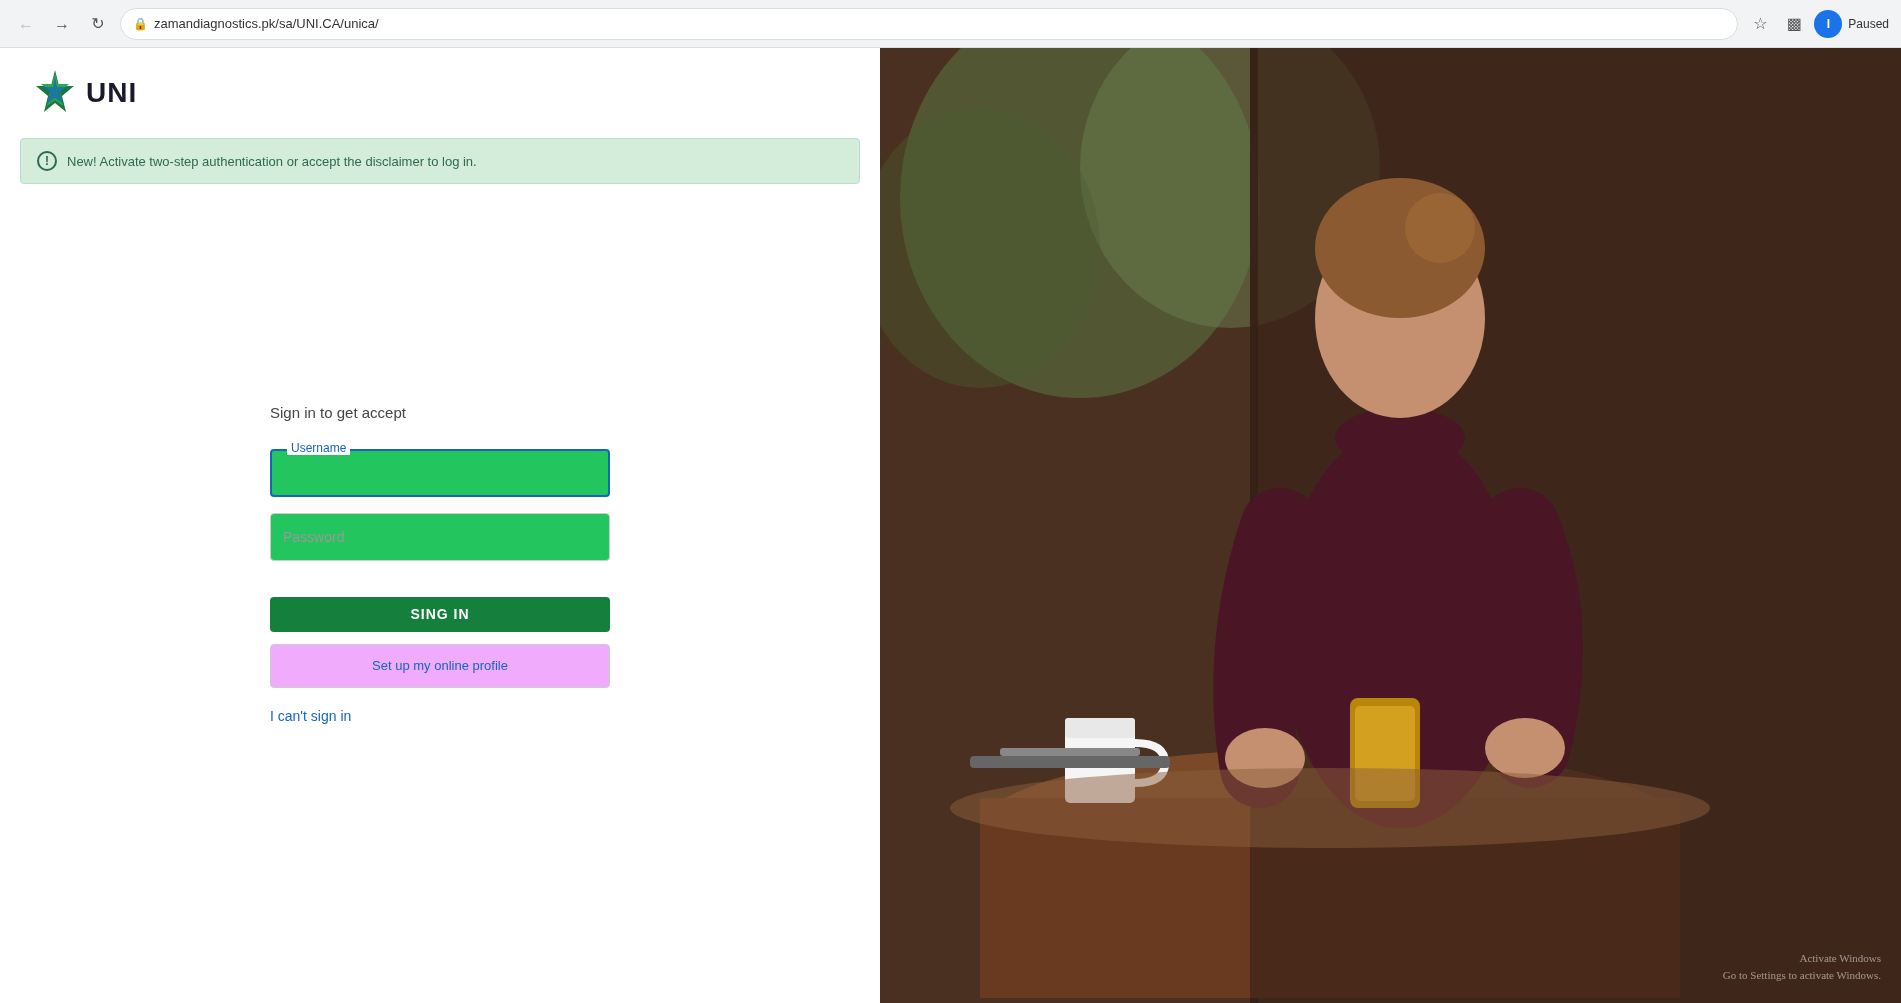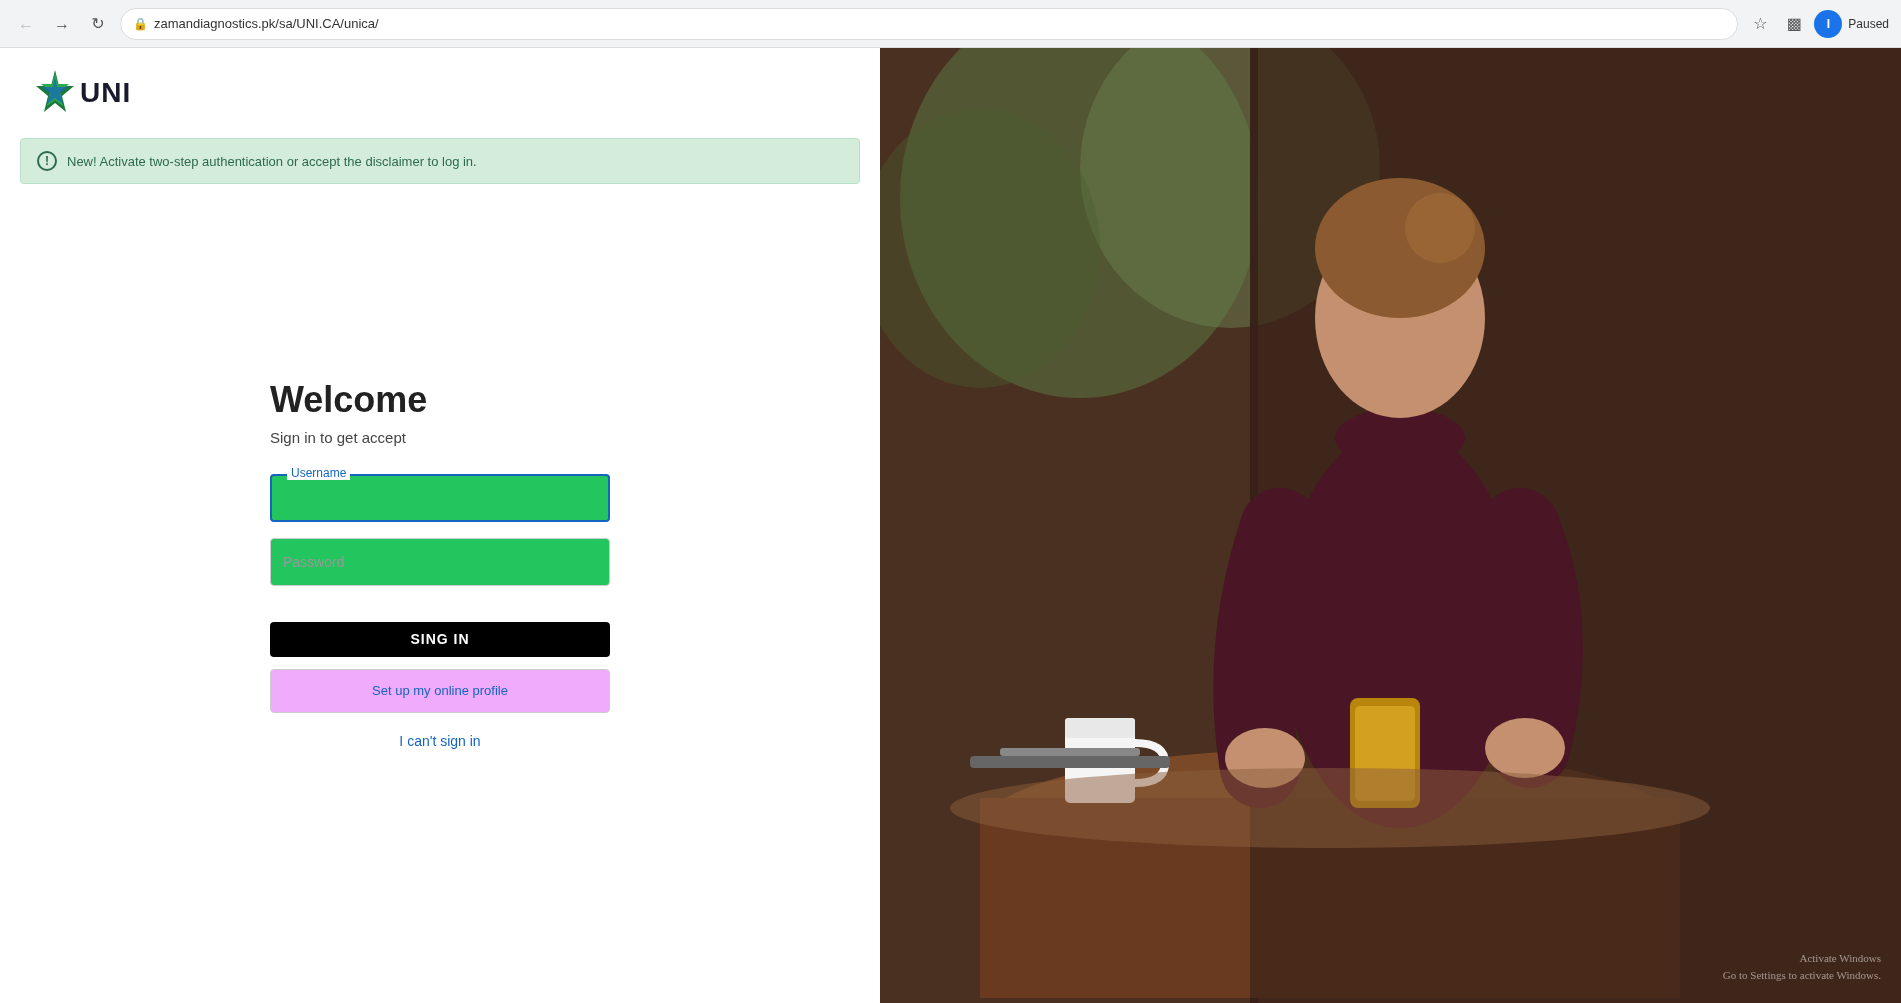--- a/index.html
+++ b/index.html
@@ -85,20 +85,21 @@
       position: relative;
     }
 
     
     .header {
       padding: 20px 30px;
     }
     .logo {
       display: flex;
       align-items: center;
+      gap: 6px;
     }
     .logo-text {
       font-size: 28px;
       font-weight: bold;
       color: #1a1a2e;
       letter-spacing: 1px;
       font-family: Arial, sans-serif;
     }
 
     
@@ -173,21 +174,21 @@
     .form-group input.password-input {
       border: 1px solid #ccc;
     }
     .form-group input.password-input::placeholder {
       color: #999;
     }
 
     .signin-btn {
       width: 100%;
       height: 35px;
-      background: #000000;
+      background: #15803d;
       color: #fff;
       border: none;
       border-radius: 4px;
       font-size: 14px;
       font-weight: bold;
       letter-spacing: 1px;
       cursor: pointer;
       margin-top: 20px;
       margin-bottom: 12px;
       text-transform: uppercase;
@@ -199,21 +200,21 @@
       background: #f0abfc;
       color: #1565c0;
       border: 1px solid #ccc;
       border-radius: 4px;
       font-size: 13px;
       cursor: pointer;
       margin-bottom: 16px;
     }
 
     .cant-signin-link {
-      text-align: center;
+      text-align: left;
       color: #1565c0;
       font-size: 14px;
       cursor: pointer;
       text-decoration: none;
       display: block;
       margin-top: 4px;
     }
 
     
     .right-panel {
@@ -283,21 +284,20 @@
         <span class="logo-text">UNI</span>
       </div>
     </div>
 
     <div class="alert-banner">
       <div class="alert-icon">!</div>
       <span>New! Activate two-step authentication or accept the disclaimer to log in.</span>
     </div>
 
     <div class="form-area">
-      <h1 class="welcome-title">Welcome</h1>
       <p class="welcome-subtitle">Sign in to get accept</p>
 
       <div class="form-group">
         <label>Username</label>
         <input type="text" class="username-input" placeholder="" style="">
       </div>
 
       <div class="form-group">
         <input type="password" class="password-input" placeholder="Password" style="">
       </div>

